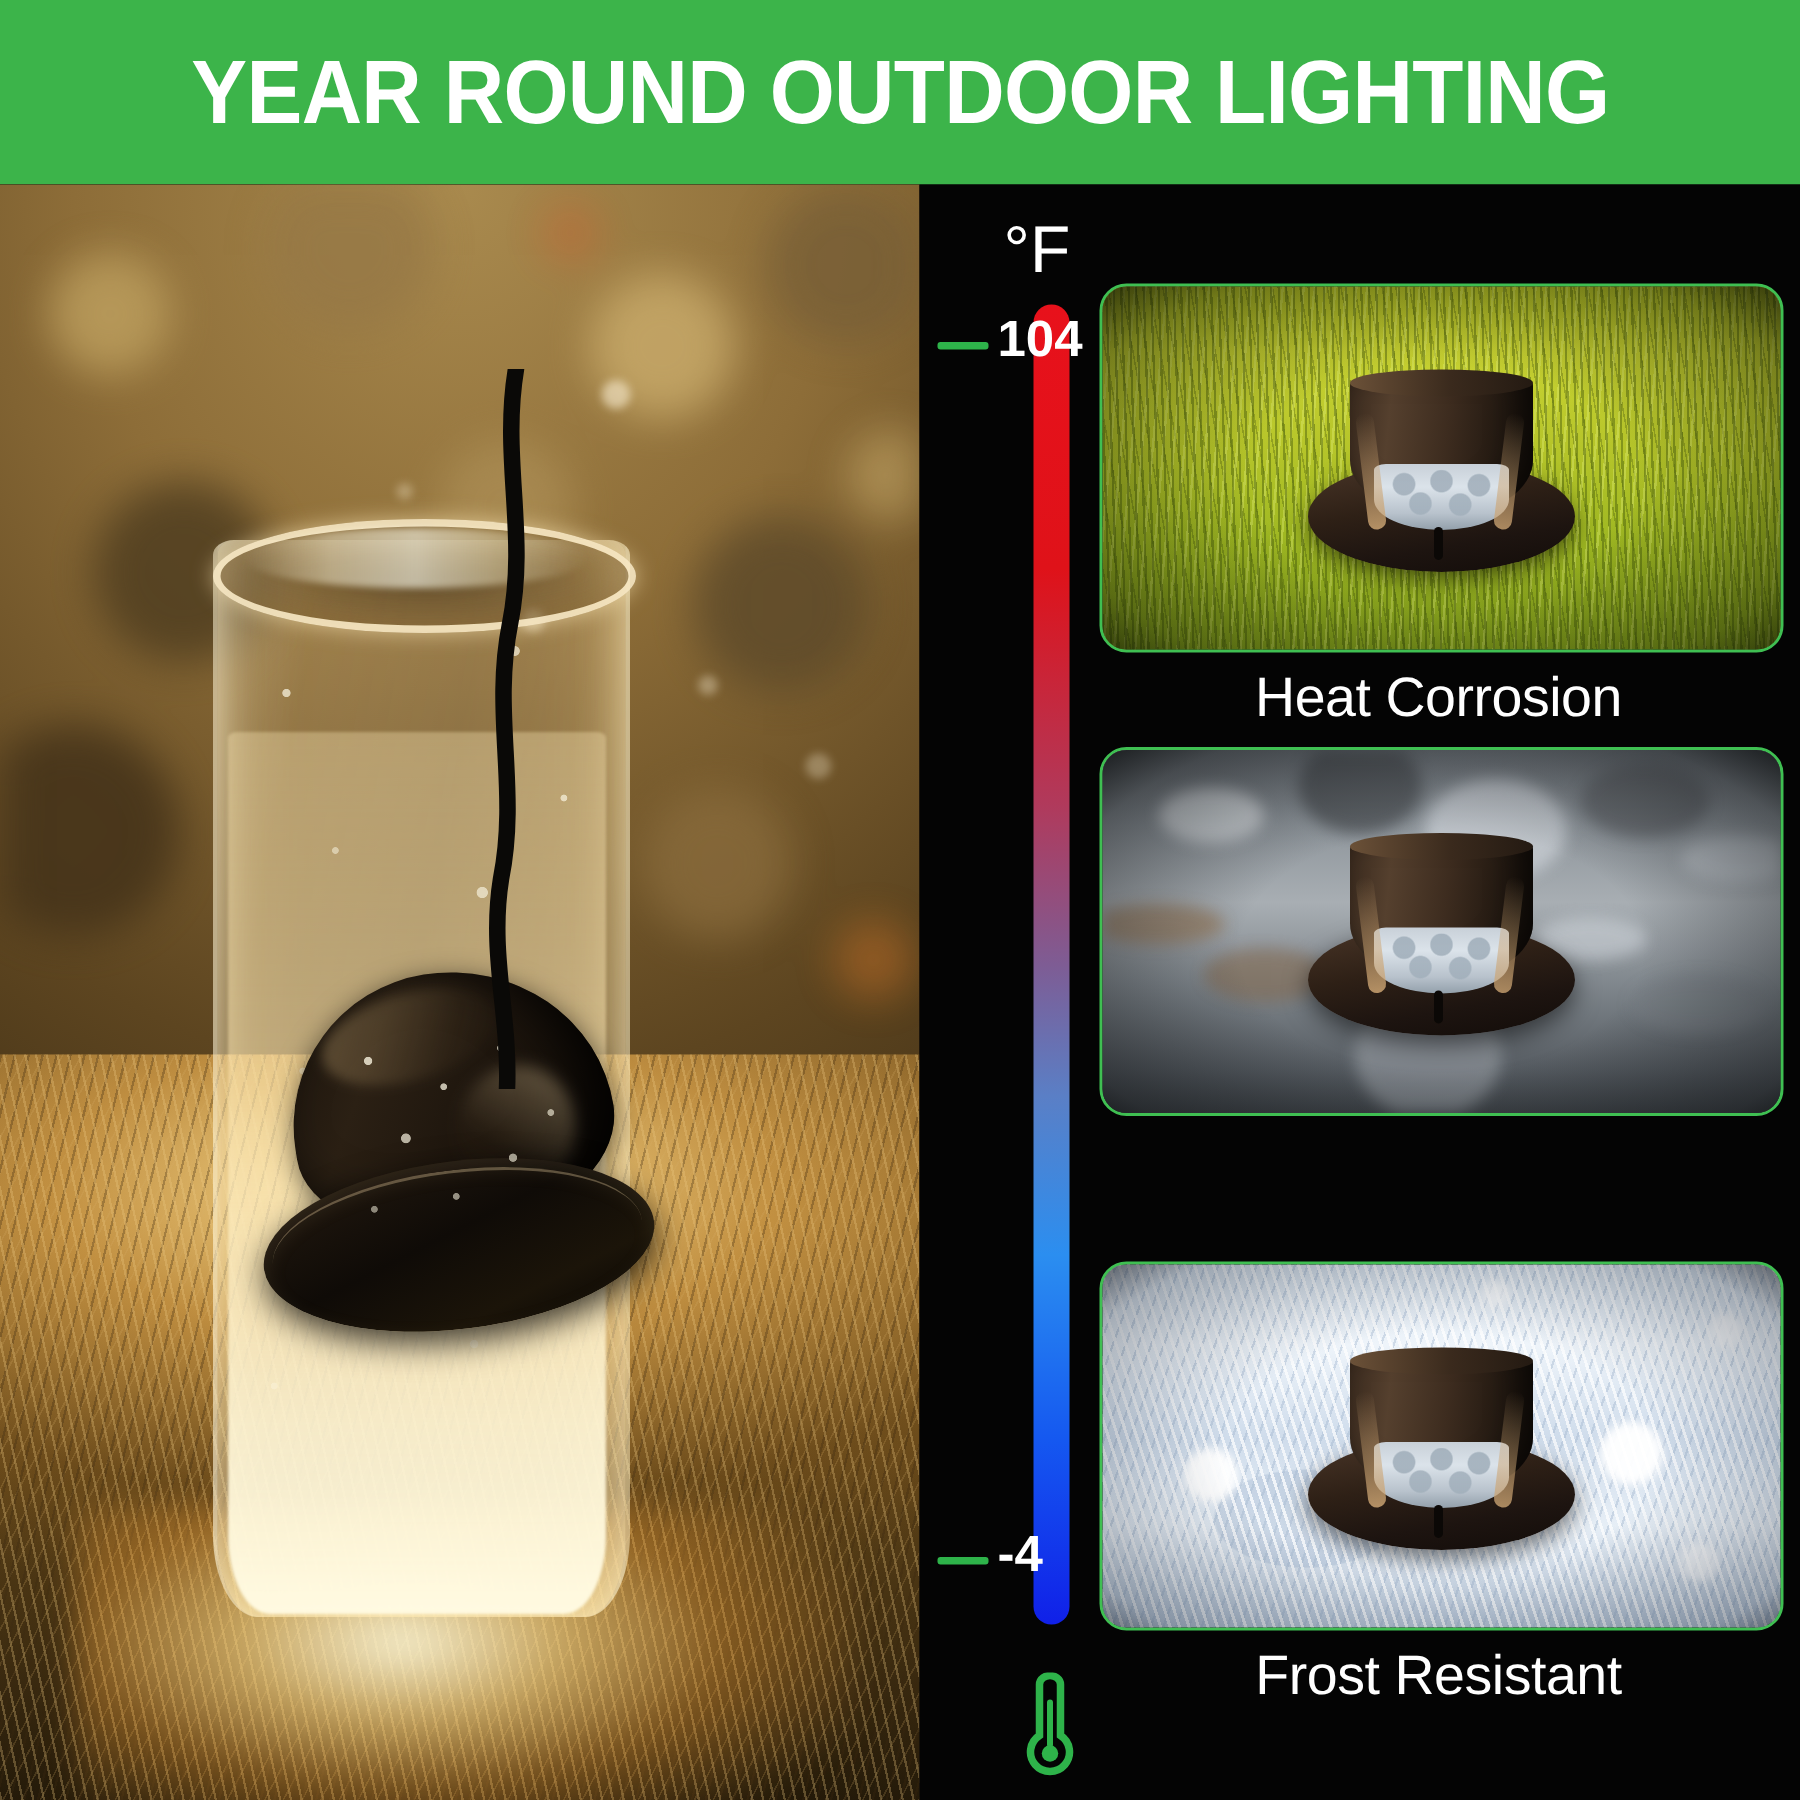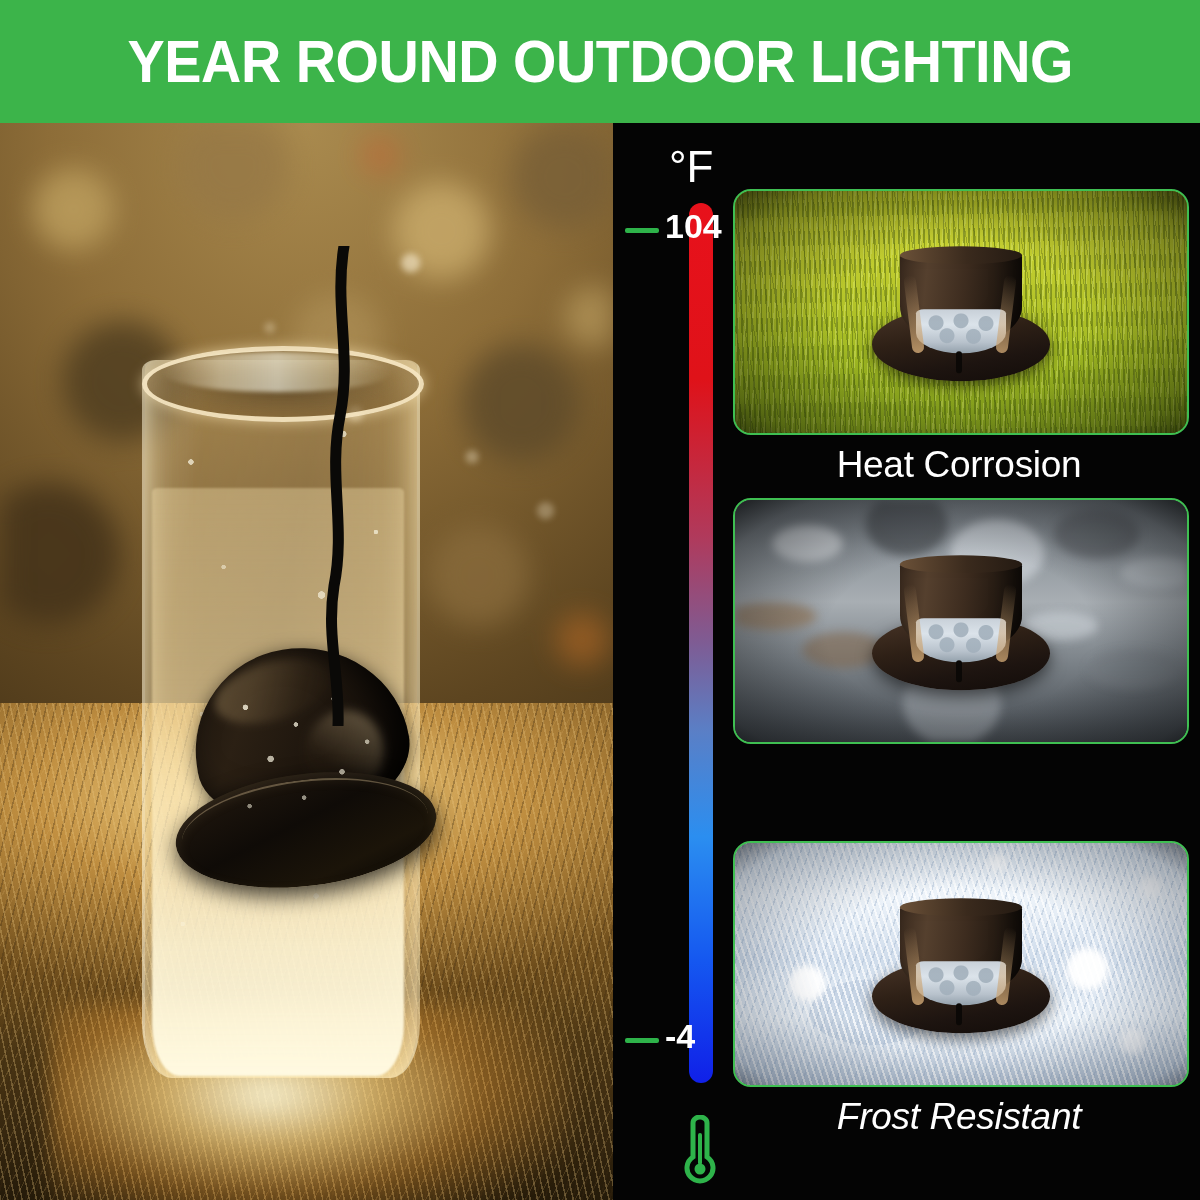--- a/index.html
+++ b/index.html
@@ -141,21 +141,21 @@
   .tick{position:absolute;width:34px;height:5px;background:#2eb34a;border-radius:2px;}
   .tick-val{position:absolute;color:#fff;font-size:34px;font-weight:bold;}
   #therm-icon{position:absolute;left:64px;top:992px;width:46px;height:72px;}
 
   
   .card{position:absolute;left:120px;width:452px;}
   .card-img{position:relative;width:452px;height:242px;border-radius:18px;
       border:2px solid #3fbf52;overflow:hidden;background:#111;}
   .card-label{margin-top:9px;width:452px;text-align:center;color:#fff;font-size:37px;
       font-weight:400;letter-spacing:-.3px;}
-  #card1{top:66px;} #card2{top:375px;} #card3{top:718px;font-style:italic;}
+  #card1{top:66px;} #card2{top:375px;} #card3{top:718px;}
 
   
   .grass-bg{position:absolute;inset:0;
       background:linear-gradient(180deg,#b9c428 0%,#c9d332 18%,#b6c52a 44%,#9fb822 70%,#8aa81e 100%);}
   .grass-tex{position:absolute;inset:0;opacity:.75;
       background:repeating-linear-gradient(88deg, rgba(60,82,10,.55) 0 1.5px, transparent 1.5px 5px),
                  repeating-linear-gradient(95deg, rgba(225,238,120,.5) 0 1.5px, transparent 1.5px 7px),
                  repeating-linear-gradient(80deg, rgba(40,60,6,.35) 0 1px, transparent 1px 9px);}
   .grass-vig{position:absolute;inset:0;
       background:radial-gradient(ellipse at 50% 52%, transparent 40%, rgba(20,26,4,.45) 82%, rgba(10,14,2,.75) 100%);}

